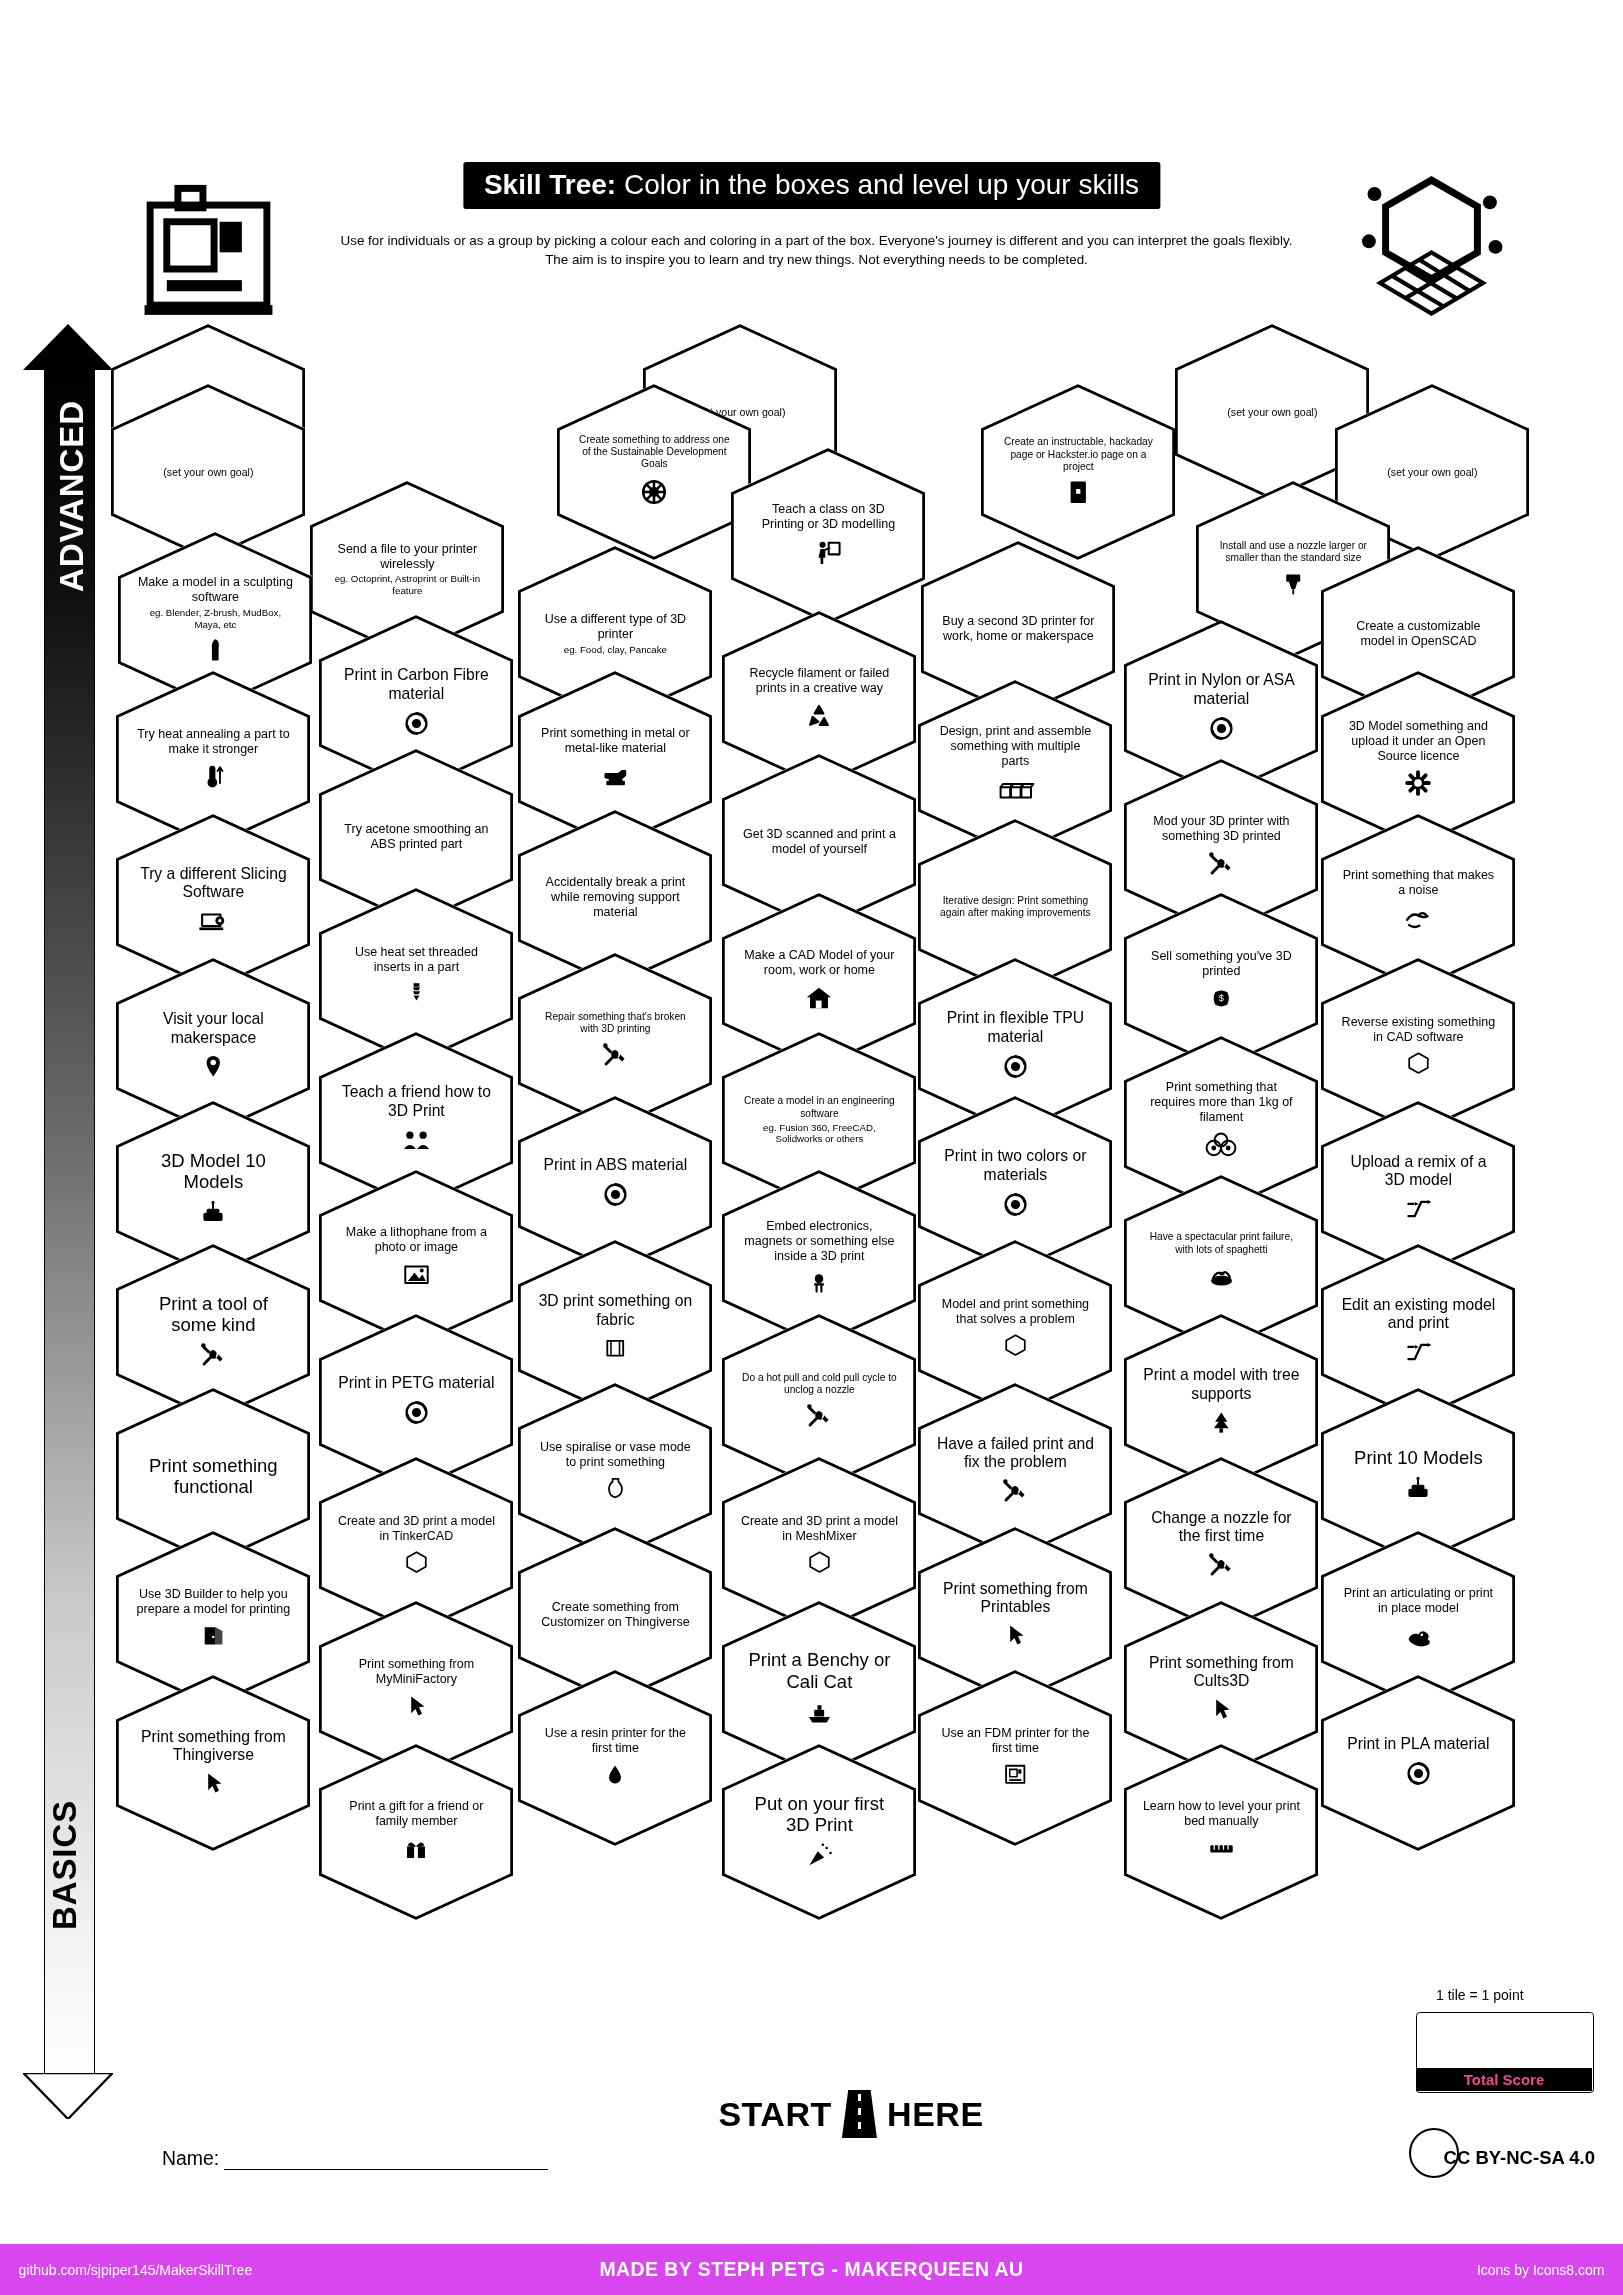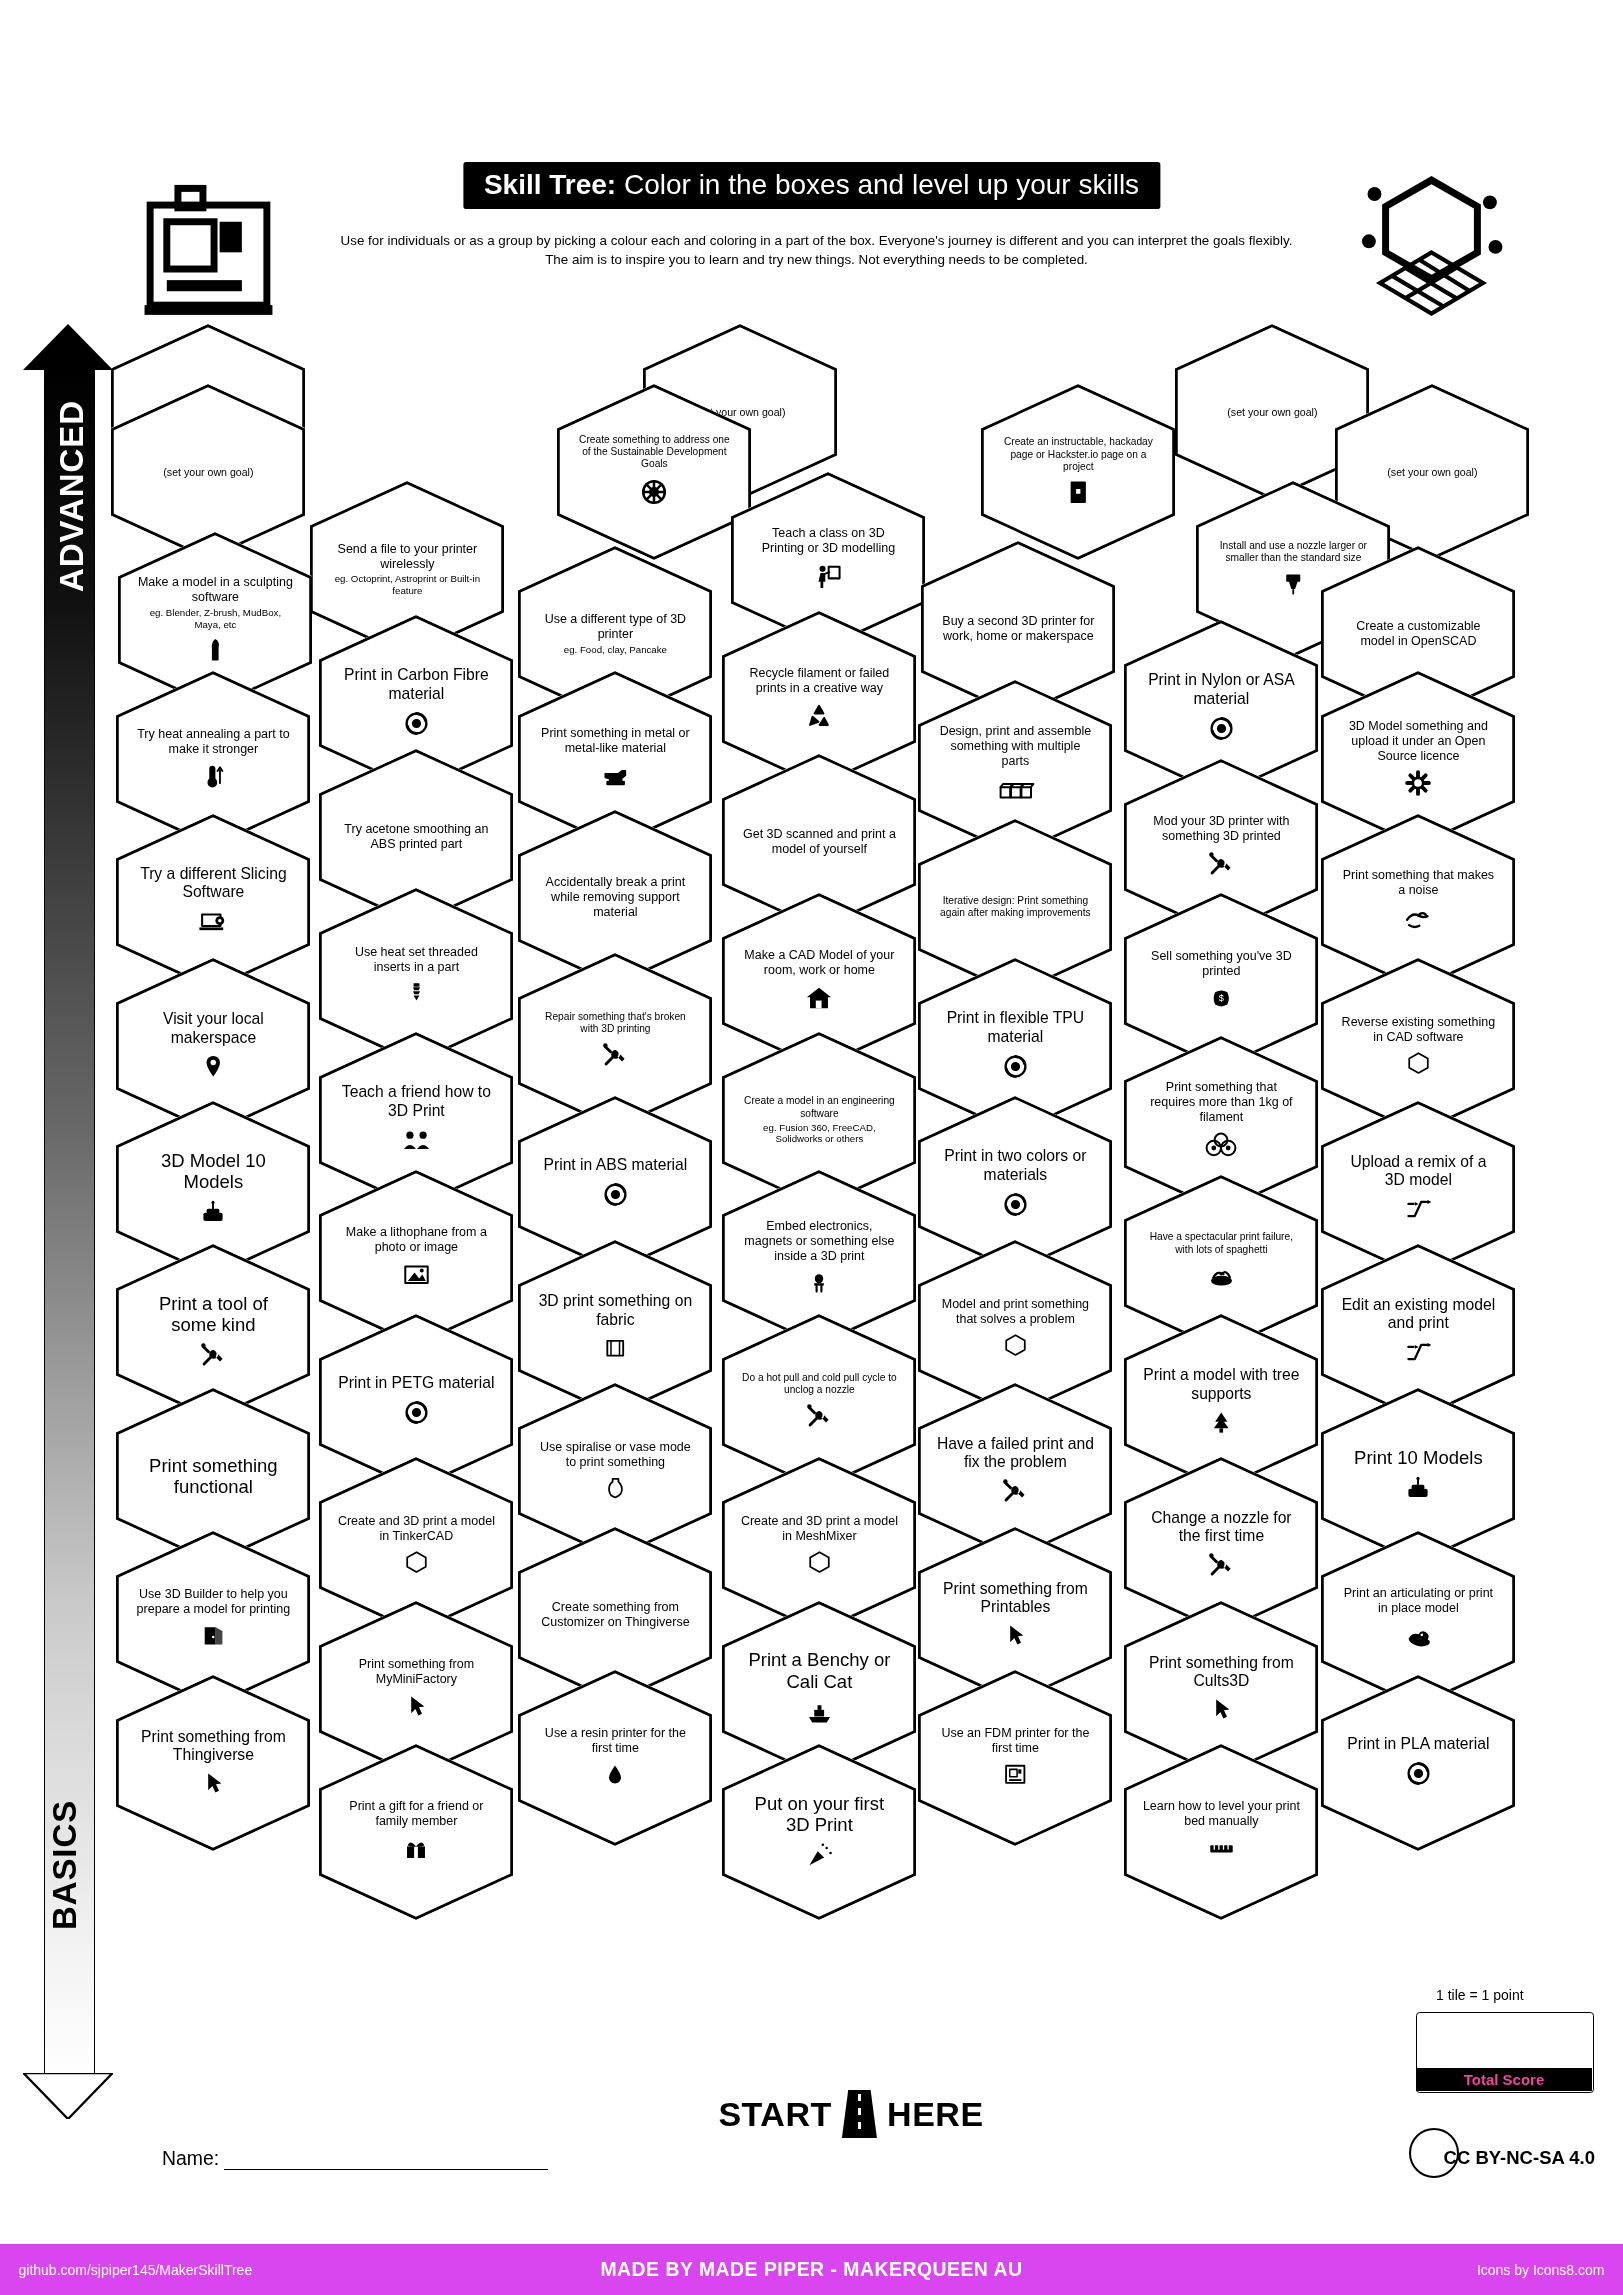--- a/index.html
+++ b/index.html
@@ -231,21 +231,21 @@
       </div>
       <div class="hex" style="left: 310px; top: 481px;">
         <div class="inner">
           <div class="hx-text small">Send a file to your printer wirelessly</div>
           <div class="hx-sub">eg. Octoprint, Astroprint or Built-in feature</div>
         </div>
         <svg viewBox="0 0 420 380" width="194" height="176" style="position: absolute; left: 0px; top: 0px; pointer-events: none;">
           <polygon points="210,3 417,98 417,282 210,377 3,282 3,98" fill="none" stroke="#000" stroke-width="6"></polygon>
         </svg>
       </div>
-      <div class="hex" style="left: 731px; top: 472px;">
+      <div class="hex" style="left: 731px; top: 448px;">
         <div class="inner">
           <div class="hx-text small">Teach a class on 3D Printing or 3D modelling</div>
           <div class="hx-ico">
             <svg width="34" height="34" viewBox="0 0 100 100" fill="none" stroke="#000" stroke-width="6" stroke-linecap="round" stroke-linejoin="round">
               <circle cx="34" cy="26" r="9" fill="#000" stroke="none"></circle>
               <path d="M28 38 h14 v26 h-6 v18 h-8 v-18 h-6 z" fill="#000" stroke="none"></path>
               <rect x="52" y="20" width="32" height="34" fill="none" stroke-width="6"></rect>
               <line x1="42" y1="40" x2="54" y2="36" stroke-width="6"></line>
             </svg>
           </div>
@@ -1173,17 +1173,17 @@
 
   <div class="name-line">
     <span>Name:</span><span class="rule"></span>
   </div>
 
   <div class="cc-badge"></div>
   <div class="cc">CC BY-NC-SA 4.0</div>
 
   <div class="footer">
     <span class="left">github.com/sjpiper145/MakerSkillTree</span>
-    <span class="center">MADE BY MADE PIPER  -  MAKERQUEEN AU</span>
+    <span class="center">MADE BY STEPH PETG  -  MAKERQUEEN AU</span>
     <span class="right">Icons by Icons8.com</span>
   </div>
 </div>
 
 
 </body></html>

